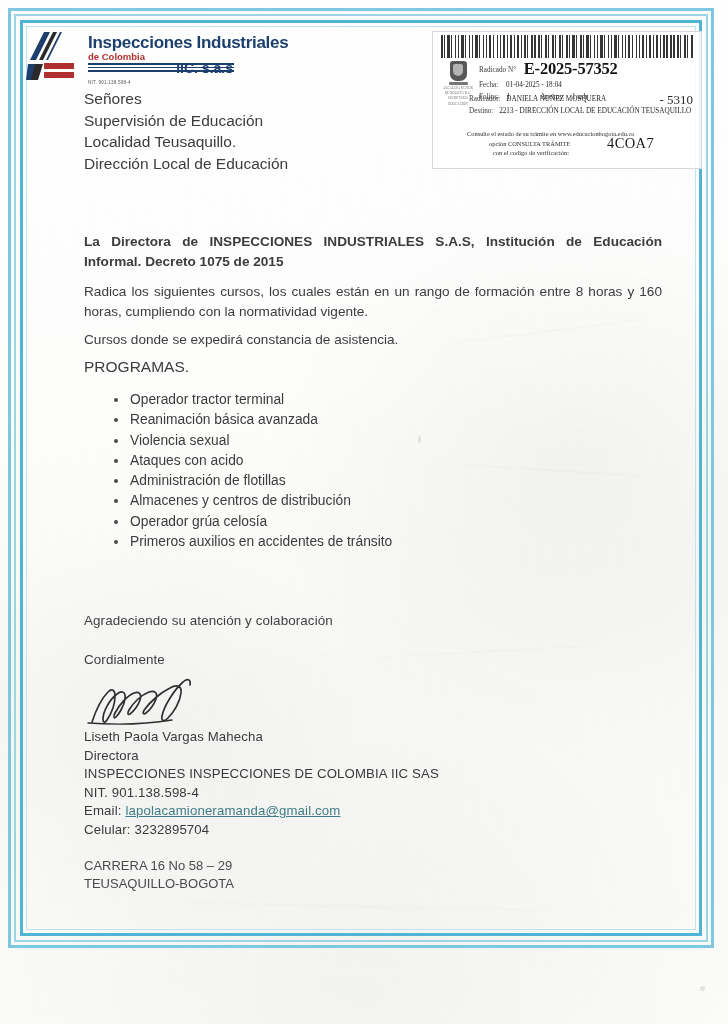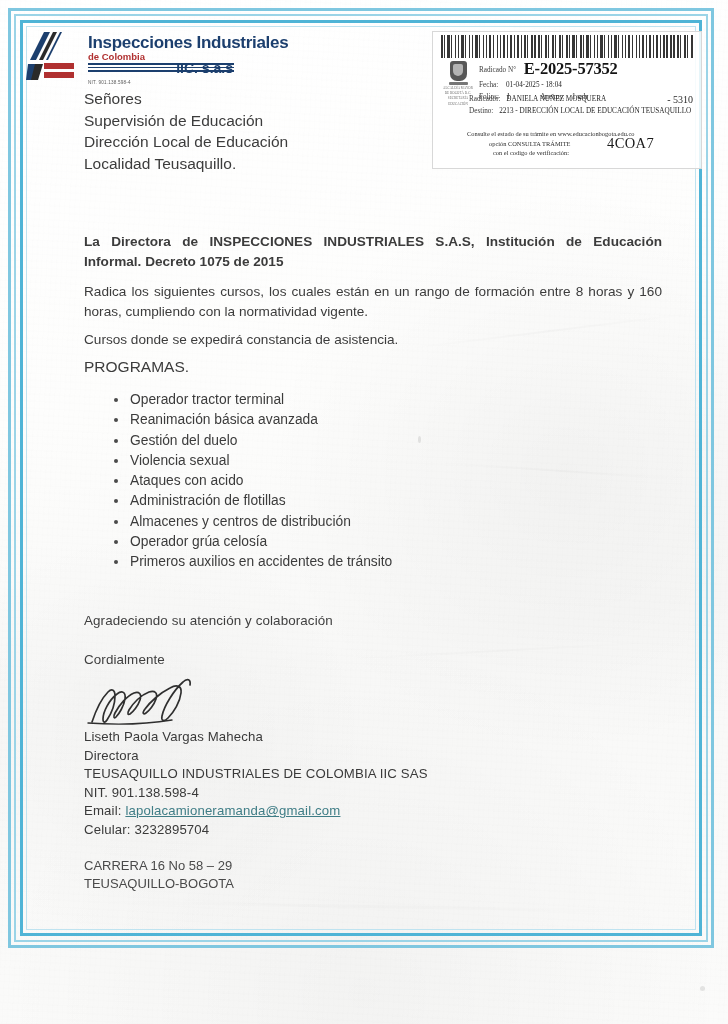--- a/index.html
+++ b/index.html
@@ -211,21 +211,21 @@
     left: 36px; top: 62px;
     width: 232px;
     font-size: 7.2px;
     line-height: 11.5px;
     color: #2a2a2a;
     white-space: nowrap;
   }
   .stamp-ext {
     position: absolute;
     right: 8px;
-    font-size: 10px;
+    font-size: 13px;
     color: #2a2a2a;
   }
   .stamp-foot {
     position: absolute;
     left: 34px; top: 97px;
     width: 236px;
     font-size: 6.4px;
     line-height: 9.6px;
     color: #2e2e2e;
   }
@@ -430,35 +430,34 @@
       <div class="l3">
         <span>con el codigo de verificación:</span>
         <span class="vercode">4COA7</span>
       </div>
     </div>
   </div>
 
   <div class="addressee">
     <div>Señores</div>
     <div>Supervisión de Educación</div>
+    <div>Localidad Teusaquillo.</div>
     <div>Dirección Local de Educación</div>
-    <div>Localidad Teusaquillo.</div>
   </div>
 
 
   <div class="para p1">La Directora de INSPECCIONES INDUSTRIALES S.A.S, Institución de Educación Informal. Decreto 1075 de 2015</div>
   <div class="para p2">Radica los siguientes cursos, los cuales están en un rango de formación entre 8 horas y 160 horas, cumpliendo con la normatividad vigente.</div>
   <div class="para p3">Cursos donde se expedirá constancia de asistencia.</div>
 
   <div class="programas">PROGRAMAS.</div>
 
   <ul class="bullets" id="programs-list">
       <li>Operador tractor terminal</li>
       <li>Reanimación básica avanzada</li>
-      <li>Gestión del duelo</li>
       <li>Violencia sexual</li>
       <li>Ataques con acido</li>
       <li>Administración de flotillas</li>
       <li>Almacenes y centros de distribución</li>
       <li>Operador grúa celosía</li>
       <li>Primeros auxilios en accidentes de tránsito</li>
     </ul>
 
   <div class="closing c-thanks">Agradeciendo su atención y colaboración</div>
   <div class="closing c-cordial">Cordialmente</div>
@@ -473,21 +472,21 @@
                C57,39 56,37 59,33 C64,26 74,17 84,12 C91,8 96,10 95,17
                C94,26 88,36 82,42 C78,46 75,45 76,40 C78,30 88,14 97,6
                C101,2 105,3 104,9" fill="none" stroke="#2f2f2f" stroke-width="1.7" stroke-linecap="round"></path>
       <path d="M2,47 C30,49 62,48 86,44" fill="none" stroke="#2f2f2f" stroke-width="1.4" stroke-linecap="round"></path>
     </svg>
   </div>
 
   <div class="sig-block">
     <div>Liseth  Paola Vargas Mahecha</div>
     <div>Directora</div>
-    <div>TEUSAQUILLO INDUSTRIALES DE COLOMBIA IIC SAS</div>
+    <div>INSPECCIONES INSPECCIONES DE COLOMBIA IIC SAS</div>
     <div>NIT. 901.138.598-4</div>
     <div>
       <span class="sig-email-label">Email:</span>
       <a class="sig-email" href="#">lapolacamioneramanda@gmail.com</a>
     </div>
     <div>
       <span>Celular:</span>
       <span>3232895704</span>
     </div>
   </div>

